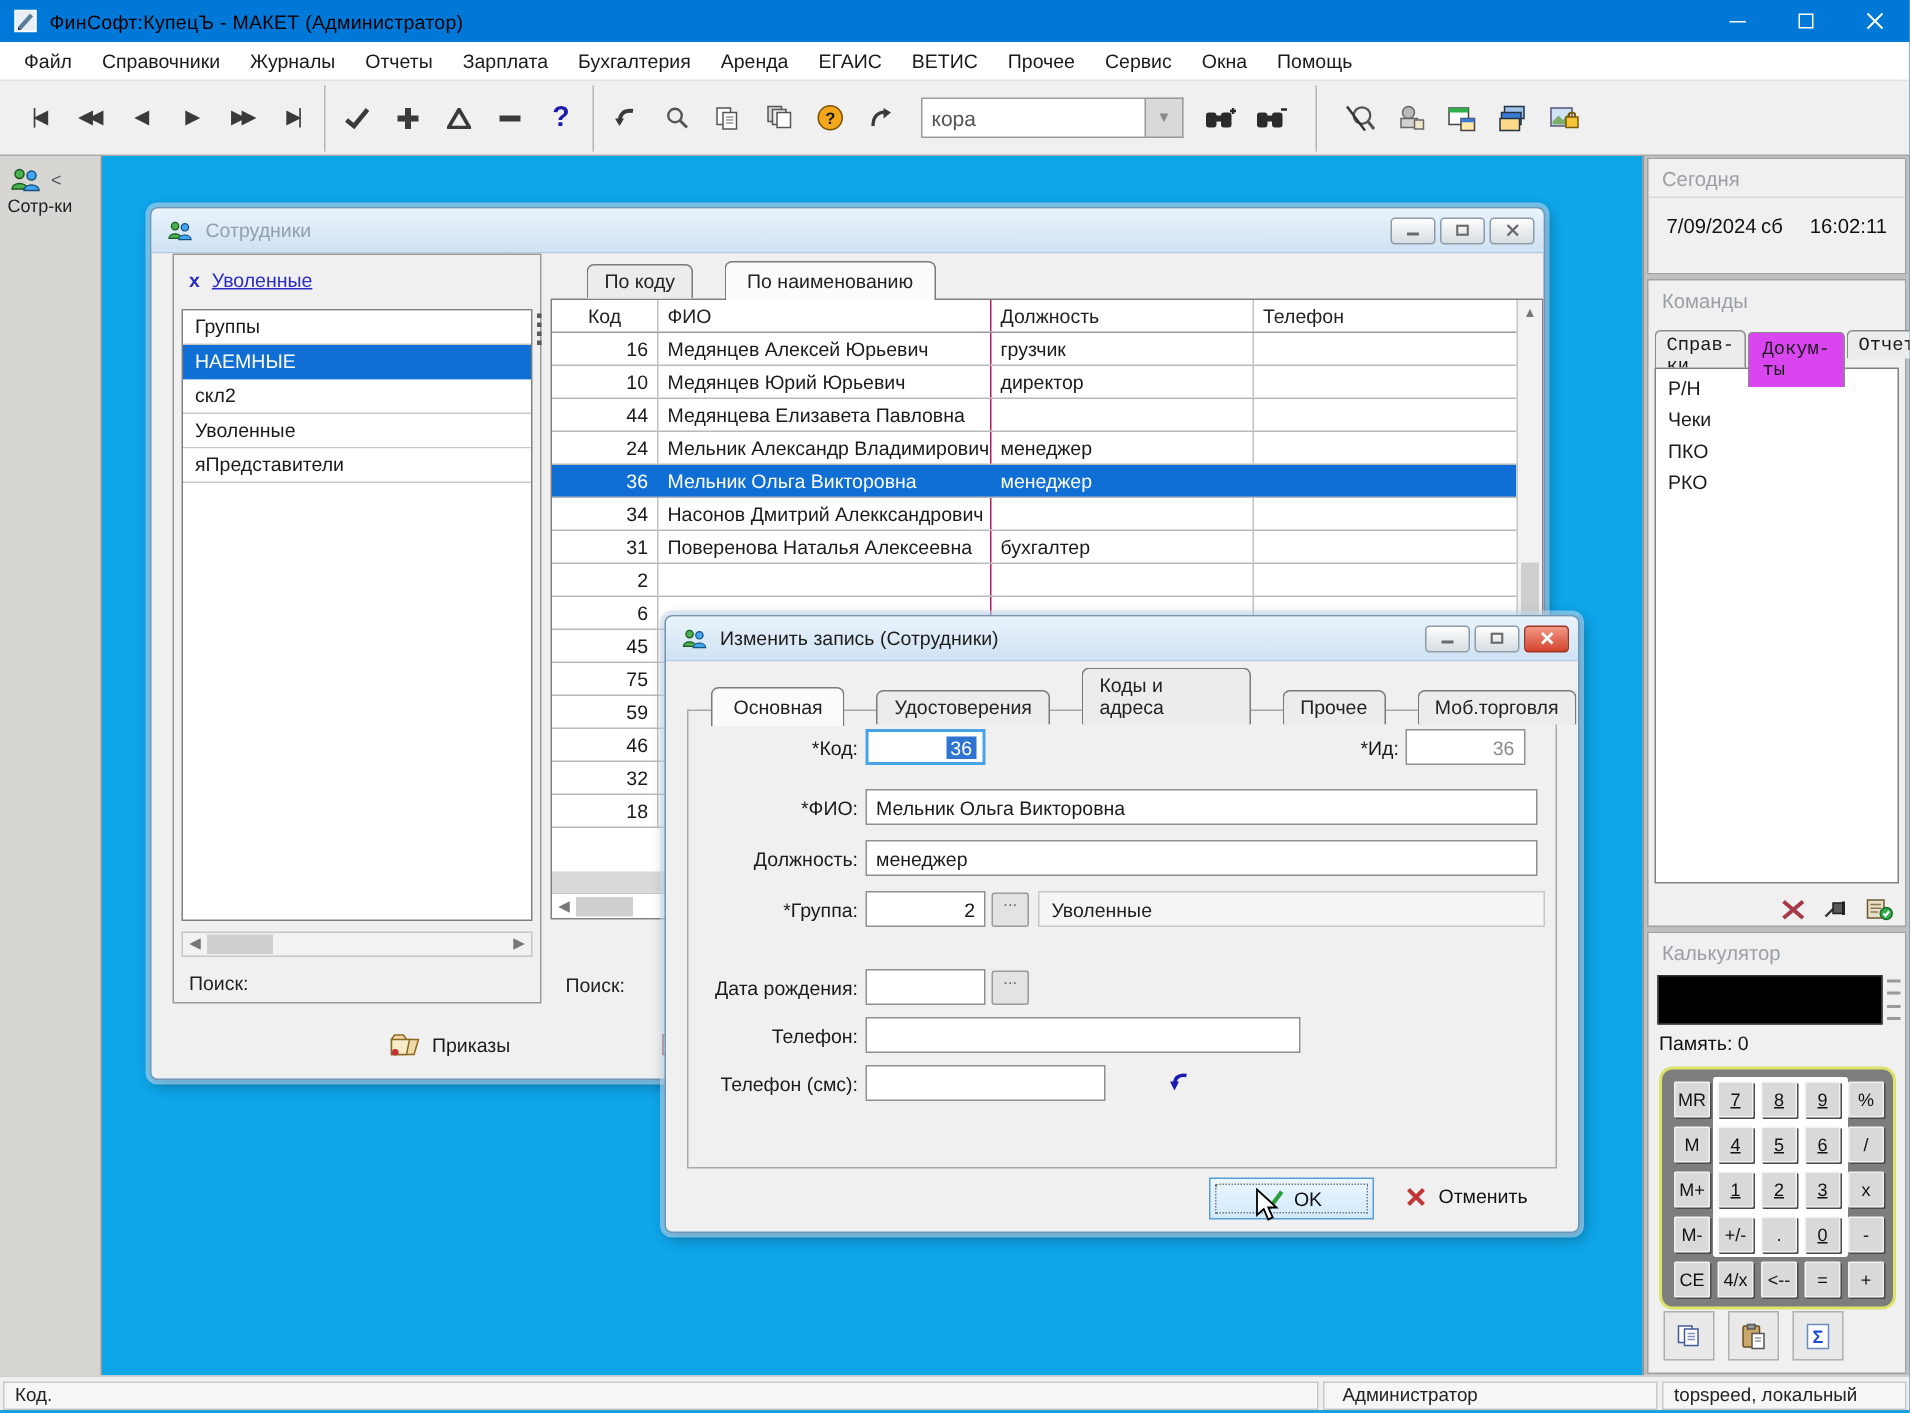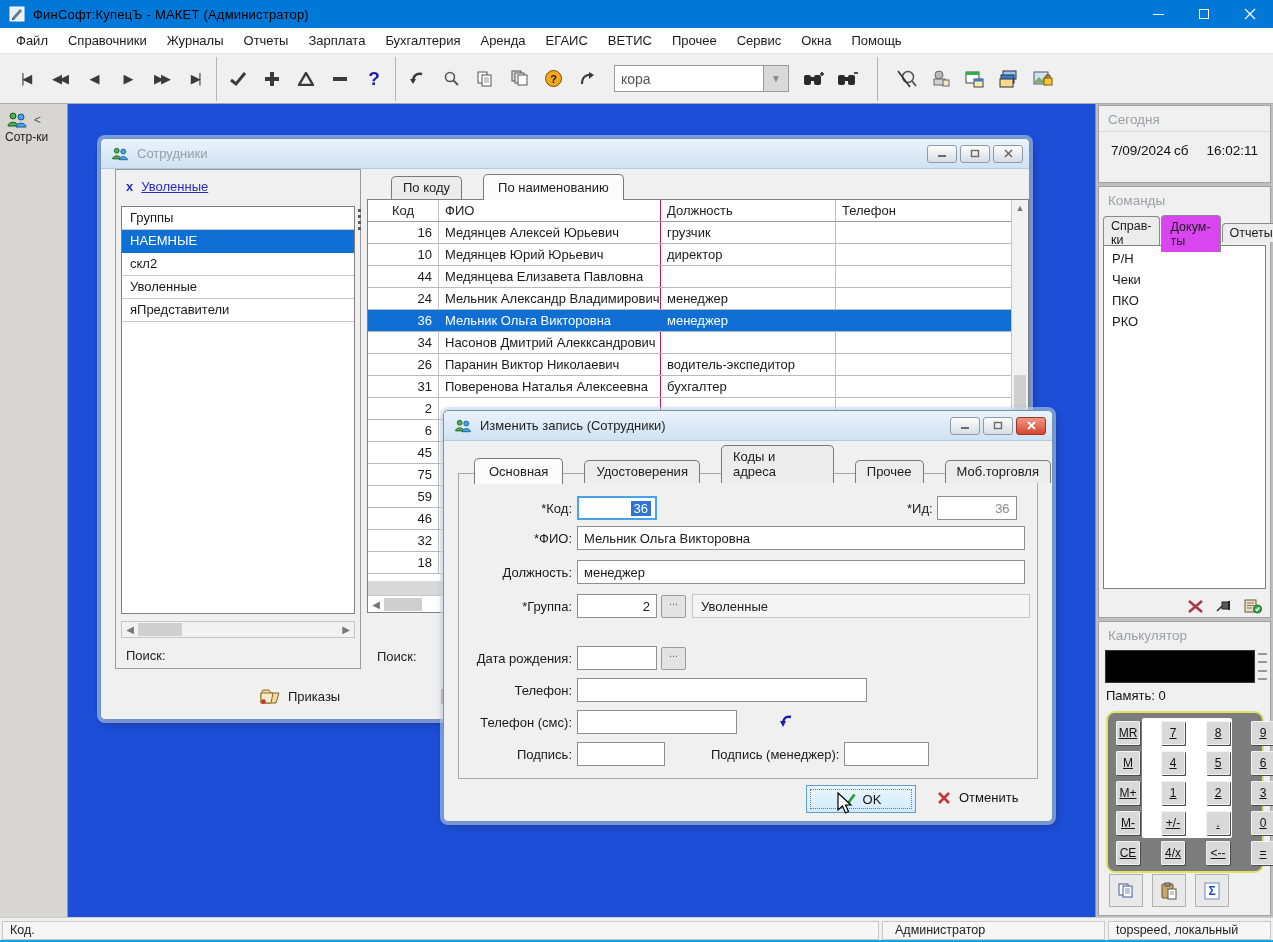--- a/index.html
+++ b/index.html
@@ -34,21 +34,21 @@
   .search-combo input { width:150px; height:27px; border:1px solid #9a9a9a; padding:2px 6px; font-size:14px;
     color:#555; font-family:inherit; background:#fff; }
   .search-dd { width:25px; height:27px; background:#d9d9d9; border:1px solid #9a9a9a; border-left:none;
     display:flex; align-items:center; justify-content:center; color:#8a8a8a; font-size:10px; }
   
   .sidebar { position:absolute; left:0; top:104px; width:68px; bottom:25px; background:#d8d6d2;
     border-right:1px solid #9a9a9a; }
   .sidebar-head { display:flex; align-items:center; gap:6px; padding:8px 4px 2px 6px; }
   .sidebar-label { font-size:12px; color:#222; padding-left:5px; }
   .collapse-arrow { color:#555; font-size:12px; }
-  .mdi { position:absolute; left:68px; top:104px; right:178px; bottom:25px; background:#1d4ed8;text-decoration:underline; }
+  .mdi { position:absolute; left:68px; top:104px; right:178px; bottom:25px; background:#0ea5e9;text-decoration:underline; }
   .right-panel { position:absolute; top:104px; right:0; width:178px; bottom:25px; background:#bfbfbf;
     border-left:1px solid #8f8f8f; }
   
   .win { position:absolute; background:#f0f0f0; border:1px solid #7195b5; border-radius:5px;
     box-shadow:0 0 0 3px rgba(200,220,240,.55), 2px 3px 10px rgba(0,0,0,.35); }
   .win-title { height:30px; display:flex; align-items:center; padding:0 6px 0 10px;
     background:linear-gradient(#eaf3fb,#cfe2f3); border-bottom:1px solid #b3c9dd; border-radius:5px 5px 0 0; }
   .win-title .wt-text { margin-left:8px; font-size:13px; }
   .wt-inactive { color:#93a0ac; }
   .wt-active { color:#1d1d1d; }
@@ -139,41 +139,41 @@
   .cancel-btn { position:absolute; left:487px; top:2px; display:flex; align-items:center; gap:8px;
     color:#111; padding:3px 6px; }
   
   .panel { position:absolute; left:2px; right:2px; background:#f0f0f0; border:1px solid #a2a2a2; }
   .panel-header { padding:6px 9px 4px; color:#9aa0a6; font-size:13.5px; }
   #panel-today { top:1px; height:78px; }
   #panel-today .panel-header { border-bottom:1px solid #d8d8d8; }
   .today-row { display:flex; padding:11px 12px 0; gap:0; font-size:13.5px; color:#111; }
   .today-row .t-date { width:78px; } .today-row .t-wd { width:40px; }
   #panel-cmd { top:82px; height:432px; }
-  .cmd-tabs { display:flex; align-items:center; padding-left:4px; margin-top:8px; height:24px; }
+  .cmd-tabs { display:flex; align-items:flex-start; padding-left:4px; margin-top:8px; height:24px;font-family:Liberation Mono, monospace; }
   .cmd-tab { padding:2px 7px; border:1px solid #8a8a8a; border-bottom:none; border-radius:4px 4px 0 0;
     background:#ececec; margin-right:1px; font-size:12.5px; }
   .cmd-tab.active { background:#d946ef; padding:4px 9px; position:relative; top:1px; z-index:2; }
   .cmd-list { position:absolute; left:4px; right:4px; top:58px; bottom:28px; background:#fff;
     border:1px solid #808080; padding-top:2px; }
   .cmd-item { padding:1px 8px; height:21px; line-height:19px; }
   .cmd-icons { position:absolute; right:8px; bottom:3px; display:flex; gap:12px; align-items:center; }
   #panel-calc { top:517px; bottom:1px; }
   .calc-display { position:absolute; left:6px; top:28px; width:150px; height:33px; background:#000;
     border:1px solid #333; }
   .calc-spin { position:absolute; left:158px; top:28px; width:11px; height:33px; display:flex;
     flex-direction:column; justify-content:space-around; align-items:center; }
   .calc-spin i { width:9px; height:2px; background:#9a9a9a; }
   .calc-mem { position:absolute; left:7px; top:66px; color:#111; }
   .calc-body { position:absolute; left:7px; top:89px; width:158px; height:162px; background:#7d7d7d;
     border:2px solid #dfe26a; border-radius:9px; padding:8px 0 0 8px; }
   .calc-frame { position:absolute; left:34px; top:5px; width:90px; height:120px; background:#fff;
     border-radius:2px; }
   .calc-grid { position:relative; display:grid; grid-template-columns:repeat(5,24px); grid-auto-rows:24px;
-    gap:6px 21px;text-decoration:underline; }
+    gap:6px 5px; }
   .calc-key { background:#d9d9d9; border:1px solid #f2f2f2; box-shadow:1px 1px 0 #4a4a4a;
     font-size:12px; display:flex; align-items:center; justify-content:center; color:#111; border-radius:1px; }
   .calc-key.u span { text-decoration:underline; }
   .calc-bottom { position:absolute; left:10px; bottom:8px; display:flex; gap:9px; }
   .cb-btn { width:34px; height:33px; background:#e9e9e9; border:1px solid #b0b0b0; display:flex;
     align-items:center; justify-content:center; }
   
   .statusbar { position:absolute; left:0; bottom:0; width:100%; height:25px; background:#f0f0f0;
     border-top:1px solid #cfcfcf; display:flex; align-items:center; padding:0 2px; gap:3px; }
   .sb-cell { height:19px; background:#f6f6f6; border:1px solid #c9c9c9; padding:1px 7px; font-size:12.5px;
@@ -492,26 +492,20 @@
                   <div class="c tel"></div>
                 </div>
 
                 <div class="trow">
                   <div class="c code">34</div>
                   <div class="c fio">Насонов Дмитрий Алекксандрович</div>
                   <div class="c pos"></div>
                   <div class="c tel"></div>
                 </div>
 
-                <div class="trow">
-                  <div class="c code">26</div>
-                  <div class="c fio">Паранин Виктор Николаевич</div>
-                  <div class="c pos">водитель-экспедитор</div>
-                  <div class="c tel"></div>
-                </div>
 
                 <div class="trow">
                   <div class="c code">31</div>
                   <div class="c fio">Поверенова Наталья Алексеевна</div>
                   <div class="c pos">бухгалтер</div>
                   <div class="c tel"></div>
                 </div>
               </div>
             <div>
 
@@ -637,21 +631,21 @@
     <div class="dlg-body">
       <div class="dlg-tabs">
 
       <div class="tab active">Основная</div>
           <div class="tab">Удостоверения</div>
           <div class="tab">Коды и адреса</div>
           <div class="tab">Прочее</div>
           <div class="tab">Моб.торговля</div>
         </div>
       <div class="groupbox">
-        <div class="frow" style="top:22px">
+        <div class="frow" style="top:12px">
           <span class="flabel">*Код:</span>
           <div class="code-input">
             <span class="sel-text">36</span>
           </div>
           <span style="margin-left:250px">*Ид:</span>
           <input class="tinput id-input" style="margin-left: 4px;" value="36">
         </div>
         <div class="frow" style="top:52px">
           <span class="flabel">*ФИО:</span>
           <input class="tinput" style="width: 448px;" value="Мельник Ольга Викторовна">
@@ -675,26 +669,20 @@
           <span class="flabel">Телефон:</span>
           <input class="tinput" style="width: 290px;" value="">
         </div>
         <div class="frow" style="top:236px">
           <span class="flabel">Телефон (смс):</span>
           <input class="tinput" style="width: 160px;" value="">
           <svg width="16" height="16" viewBox="0 0 16 16" style="margin-left:42px">
               <path d="M12 3 C6 2 4 5 4 10" stroke="#1b1bb0" stroke-width="2.4" fill="none"></path>
               <path d="M1 7 L4 13 L7 7 Z" fill="#1b1bb0"></path>
             </svg>
-        </div>
-        <div class="frow" style="top:268px">
-          <span class="flabel">Подпись:</span>
-          <input class="tinput w88" value="" style="">
-          <span class="mgr-label">Подпись (менеджер):</span>
-          <input class="tinput w85" value="" style="">
         </div>
       </div>
       <div class="dlg-buttons">
         <div class="ok-btn">
           <div class="focus-rect"></div>
           <svg width="15" height="13" viewBox="0 0 15 13">
               <path d="M1.5 7 L6 11.5 L13.5 1.5" stroke="#2e9e3a" stroke-width="2.8" fill="none"></path>
             </svg>
           <span>OK</span>
         </div>

